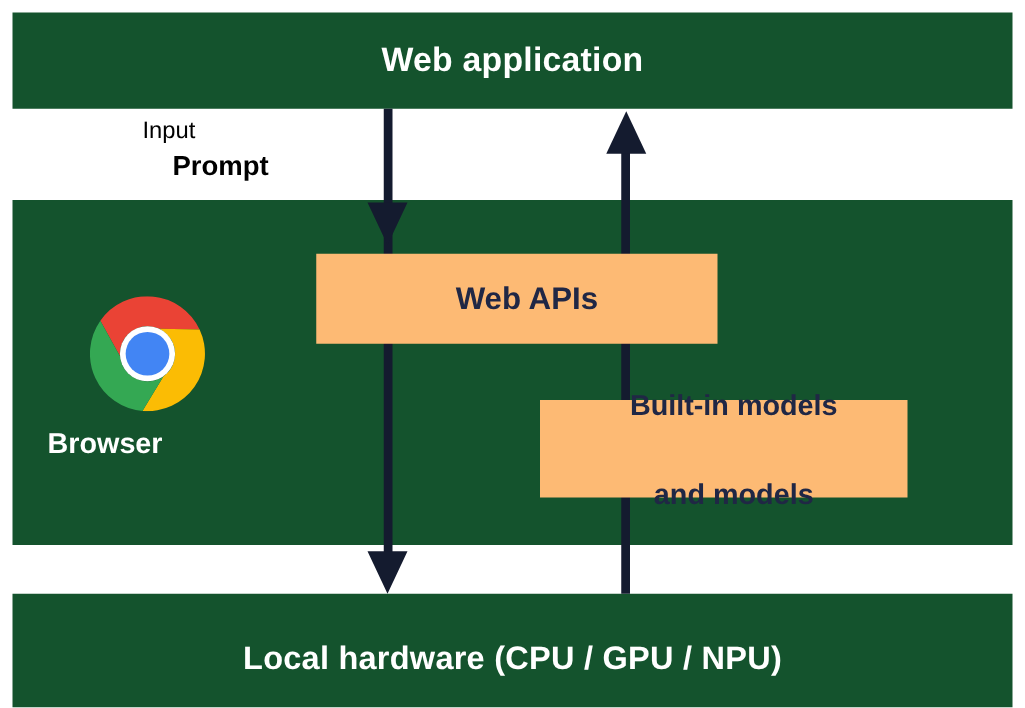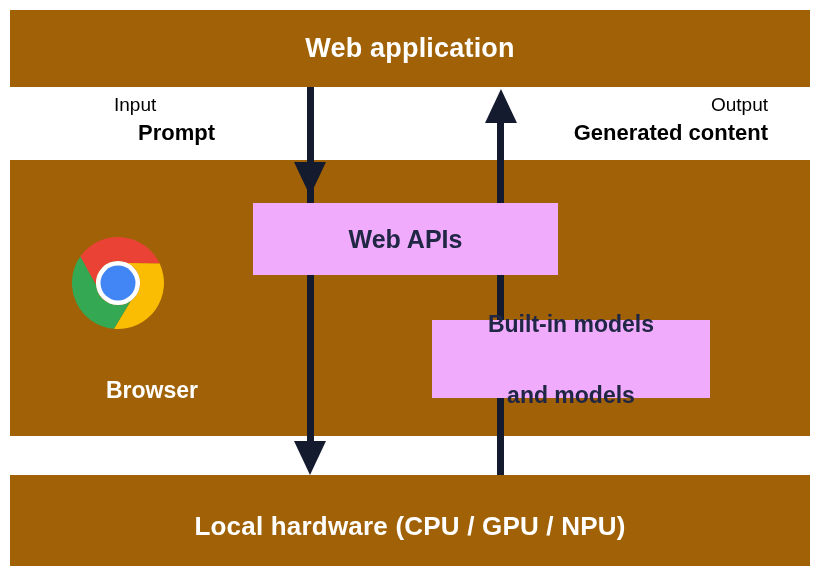--- a/index.html
+++ b/index.html
@@ -8,55 +8,56 @@
     position: relative;
     width: 820px;
     height: 566px;
     background: #ffffff;
     overflow: hidden;
   }
   .band {
     position: absolute;
     left: 10px;
     width: 800px;
-    background: #a16207;
+    background: #14532d;
     z-index: 1;
   }
   .top-bar { top: 10px; height: 77px; display: flex; align-items: center; justify-content: center; }
   .top-bar .bar-label { color: #ffffff; font-weight: bold; font-size: 27px; letter-spacing: 0.2px; }
   .middle-band { top: 160px; height: 276px; }
   .bottom-bar { top: 475px; height: 102px; display: flex; align-items: center; justify-content: center; }
   .bottom-bar .bar-label { color: #ffffff; font-weight: bold; font-size: 26px; letter-spacing: 0.2px; }
 
   
   .io-block { position: absolute; top: 91px; z-index: 2; color: #000000; }
   .io-input { left: 114px; text-align: left; }
   .io-output { right: 52px; text-align: right; }
   .io-caption { font-size: 19px; line-height: 27px; font-weight: normal; }
   .io-label { font-size: 22px; line-height: 29px; font-weight: bold; margin-left: 24px; }
 
   
   .chrome-logo { position: absolute; left: 72px; top: 237px; width: 92px; height: 92px; z-index: 2; }
   .browser-label {
     position: absolute; left: 38px; top: 341px; width: 160px;
-    text-align: right; color: #ffffff; font-weight: bold; font-size: 23px; z-index: 2; margin-top: 36px;
+    text-align: left; color: #ffffff; font-weight: bold; font-size: 23px; z-index: 2;
   }
 
   
   .yellow-box {
     position: absolute;
-    background: #f0abfc;
+    background: #fdba74;
     color: #202745;
     font-weight: bold;
     display: flex;
     flex-direction: column;
     align-items: center;
     justify-content: center;
     text-align: center;
     z-index: 3;
+    padding-left: 16px;
   }
   .web-apis-box { left: 253px; top: 203px; width: 305px; height: 72px; font-size: 25px; }
   .built-in-box { left: 432px; top: 320px; width: 278px; height: 78px; font-size: 23px; line-height: 30px; gap: 41px; }
 
   
   .arrow-line {
     position: absolute;
     width: 7px;
     background: #141b2f;
     z-index: 2;
@@ -82,24 +83,20 @@
 <div class="canvas">
 
   <div class="band top-bar">
     <span class="bar-label">Web application</span>
   </div>
 
   <div class="io-block io-input">
     <div class="io-caption">Input</div>
     <div class="io-label">Prompt</div>
   </div>
-  <div class="io-block io-output">
-    <div class="io-caption">Output</div>
-    <div class="io-label">Generated content</div>
-  </div>
 
   <div class="band middle-band"></div>
 
   <svg class="chrome-logo" viewBox="0 0 100 100" aria-hidden="true">
     <path fill="#ea4335" d="M9,21.3 A50,50 0 0 1 95.3,28.9 L60.1,28.3 A24,24 0 0 0 26.1,52.1 Z"></path>
     <path fill="#fbbc04" d="M95.3,28.9 A50,50 0 0 1 45.6,99.8 L63.8,69.7 A24,24 0 0 0 60.1,28.3 Z"></path>
     <path fill="#34a853" d="M45.6,99.8 A50,50 0 0 1 9,21.3 L26.1,52.1 A24,24 0 0 0 63.8,69.7 Z"></path>
     <circle cx="50" cy="50" r="24" fill="#ffffff"></circle>
     <circle cx="50" cy="50" r="19" fill="#4285f4"></circle>
   </svg>

